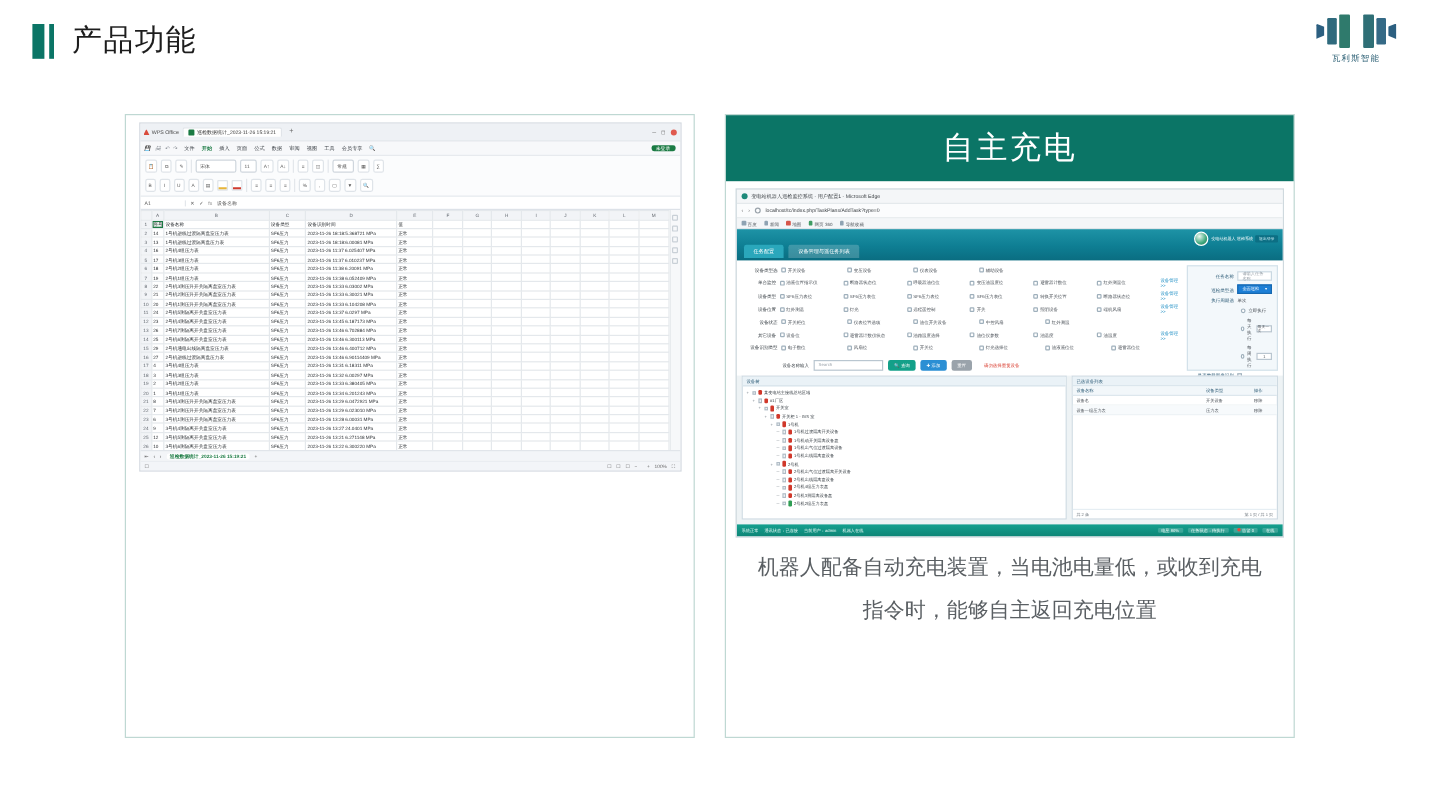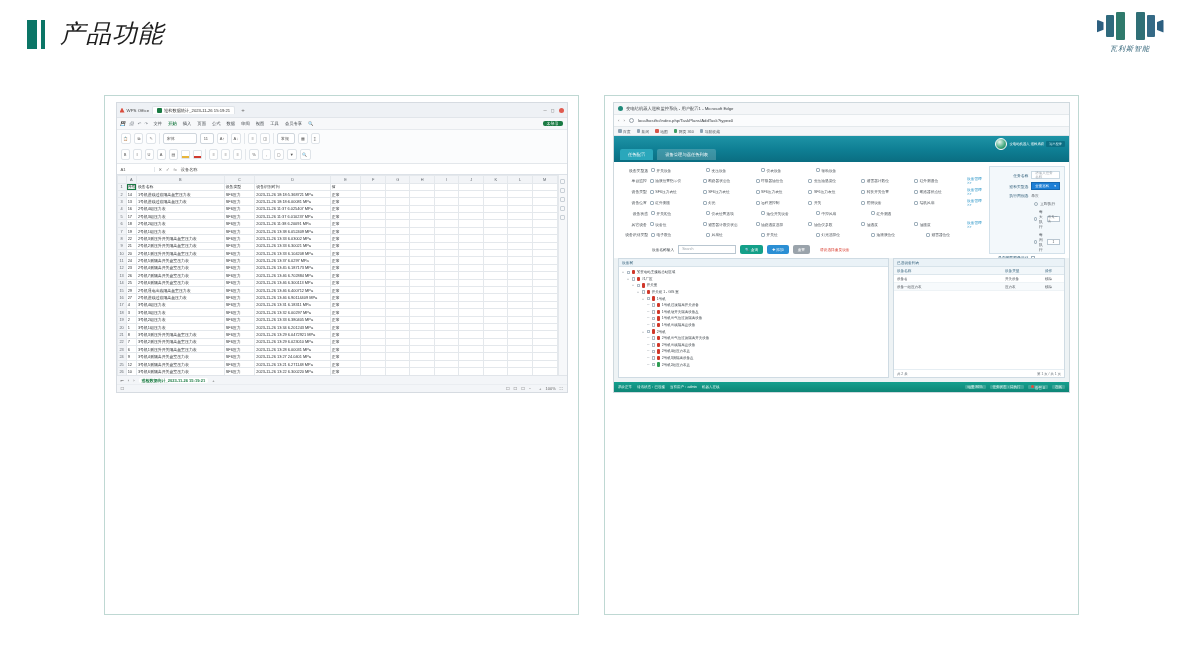--- a/index.html
+++ b/index.html
@@ -5,21 +5,21 @@
   * { box-sizing: border-box; margin: 0; padding: 0; }
   html, body {
     width: 1200px; height: 668px;
     font-family: "Liberation Sans", sans-serif;
     background: #ffffff;
     overflow: hidden;
   }
 
   
   .slide-header {
-    position: absolute; left: 0; top: 0; width: 1200px; height: 70px; font-style: italic;
+    position: absolute; left: 0; top: 0; width: 1200px; height: 70px;
   }
   .title-bars {
     position: absolute; left: 27px; top: 20px;
     display: flex; gap: 4px; align-items: flex-start;
   }
   .title-bars .bar-a { width: 10px; height: 29px; background: #0b7566; }
   .title-bars .bar-b { width: 4px;  height: 29px; background: #0b7566; }
   .page-title {
     position: absolute; left: 60px; top: 17px;
     font-size: 25px; color: #1d1d1d; letter-spacing: 1px;
@@ -871,20 +871,21 @@
         <span>100%</span>
         <span>⛶</span>
       </div>
 
     </div>
   </div>
 
 </div>
 
 <div class="card right">
+  <div class="card-header">自主充电</div>
 
   <div class="shot-area">
     <div class="edge">
 
       <div class="edge-title">
         <span class="favi"></span>
         <span>变电站机器人巡检监控系统 - 用户配置1 - Microsoft Edge</span>
       </div>
 
       <div class="edge-url">
@@ -1294,13 +1295,14 @@
           <span class="pill">电量 86%</span>
           <span class="pill">任务状态：待执行</span>
           <span class="pill"><span class="reddot"></span> <span>告警 0</span></span>
           <span class="pill">在线</span>
         </span>
       </div>
 
     </div>
   </div>
 
+  <div class="caption">机器人配备自动充电装置，当电池电量低，或收到充电指令时，能够自主返回充电位置</div>
 </div>
 
 </body></html>

